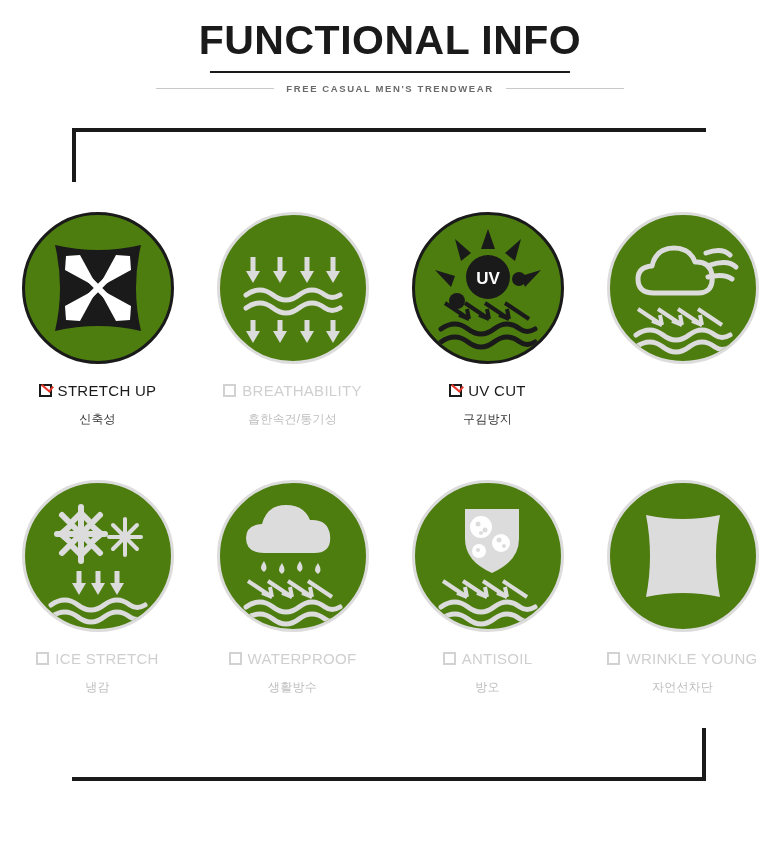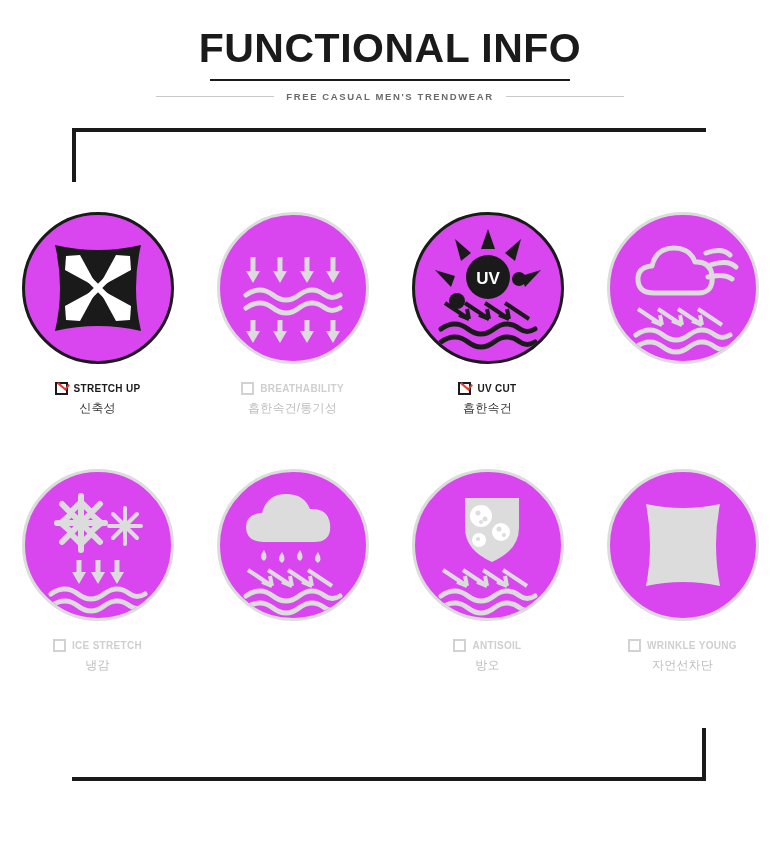--- a/index.html
+++ b/index.html
@@ -11,21 +11,21 @@
     width: 780px;
     height: 867px;
     font-family: "Liberation Sans", sans-serif;
     color: #231f20;
     overflow: hidden;
     position: relative;
   }
 
   
   .header {
-    padding-top: 28px;
+    padding-top: 20px;
     text-align: center;
   }
   .main-title {
     font-size: 41px;
     font-weight: bold;
     letter-spacing: 0.5px;
     line-height: 1;
     margin: 0;
     color: #1a1a1a;
   }
@@ -114,21 +114,21 @@
     align-items: center;
   }
   .badge {
     width: 152px;
     height: 152px;
     border-radius: 50%;
     border: 3px solid #dcdcdc;
     box-sizing: border-box;
     position: relative;
     overflow: hidden;
-    background: #d946ef;
+    background: #4d7c0f;
     text-align: right;
   }
   .cell.on .badge {
     border-color: #1a1a1a;
   }
 
   
   .labels {
     margin-top: 18px;
     text-align: center;
@@ -155,31 +155,31 @@
     position: absolute;
     left: 1px;
     top: -3px;
     width: 9px;
     height: 5px;
     border-right: 2.5px solid #e8392c;
     border-bottom: 2.5px solid #e8392c;
     transform: rotate(40deg);
   }
   .label-en {
-    font-size: 10px;
-    font-weight: bold;
+    font-size: 15px;
+    font-weight: normal;
     letter-spacing: 0.3px;
     color: #cfcfcf;
     white-space: nowrap;
   }
   .cell.on .label-en {
     color: #1a1a1a;
   }
   .label-kr {
-    margin-top: 5px;
+    margin-top: 12px;
     font-size: 12px;
     color: #bdbdbd;
     letter-spacing: 0.2px;
     white-space: nowrap;
   }
   .cell.on .label-kr {
     color: #333;
   }
 
   svg { display: block; }
@@ -303,21 +303,21 @@
           <path d="M26 114 Q40 104 53 114 Q66 124 79 114 Q92 104 105 114 Q112 119 120 114"></path>
           <path d="M26 127 Q40 117 53 127 Q66 137 79 127 Q92 117 105 127 Q112 132 120 127"></path>
         </g>
       </svg>
     </div>
     <div class="labels">
       <div class="label-row">
         <span class="checkbox"></span>
         <span class="label-en">UV CUT</span>
       </div>
-      <div class="label-kr">흡한속건</div>
+      <div class="label-kr">구김방지</div>
     </div>
   </div>
 
   <div class="cell">
     <div class="badge">
       <svg width="146" height="146" viewBox="0 0 146 146">
         <path d="M44 78 Q28 78 28 64 Q28 52 42 51 Q46 33 64 33 Q80 33 85 47 Q100 46 102 60 Q104 78 88 78 Z" fill="none" stroke="#dcdcdc" stroke-width="5" stroke-linejoin="round"></path>
         <g stroke="#dcdcdc" fill="none" stroke-width="5" stroke-linecap="round">
           <path d="M96 38 Q112 32 120 40"></path>
           <path d="M100 50 Q118 44 126 52"></path>
@@ -412,20 +412,27 @@
             <path d="M72 114 L70 104"></path>
           <path d="M92 114 L82 110"></path>
             <path d="M92 114 L90 104"></path>
         </g>
         <g stroke="#dcdcdc" fill="none" stroke-width="5" stroke-linecap="round">
           <path d="M26 124 Q40 114 53 124 Q66 134 79 124 Q92 114 105 124 Q112 129 120 124"></path>
           <path d="M26 136 Q40 126 53 136 Q66 146 79 136 Q92 126 105 136 Q112 141 120 136"></path>
         </g>
       </svg>
     </div>
+    <div class="labels">
+      <div class="label-row">
+        <span class="checkbox"></span>
+        <span class="label-en">WATERPROOF</span>
+      </div>
+      <div class="label-kr">생활방수</div>
+    </div>
   </div>
 
   <div class="cell">
     <div class="badge">
       <svg width="146" height="146" viewBox="0 0 146 146">
         <path d="M50 26 L104 26 L104 56 Q104 78 77 90 Q50 78 50 56 Z" fill="#dcdcdc"></path>
         <g fill="#ffffff">
           <circle cx="66" cy="44" r="11"></circle>
           <circle cx="86" cy="60" r="9"></circle>
           <circle cx="64" cy="68" r="7"></circle>

